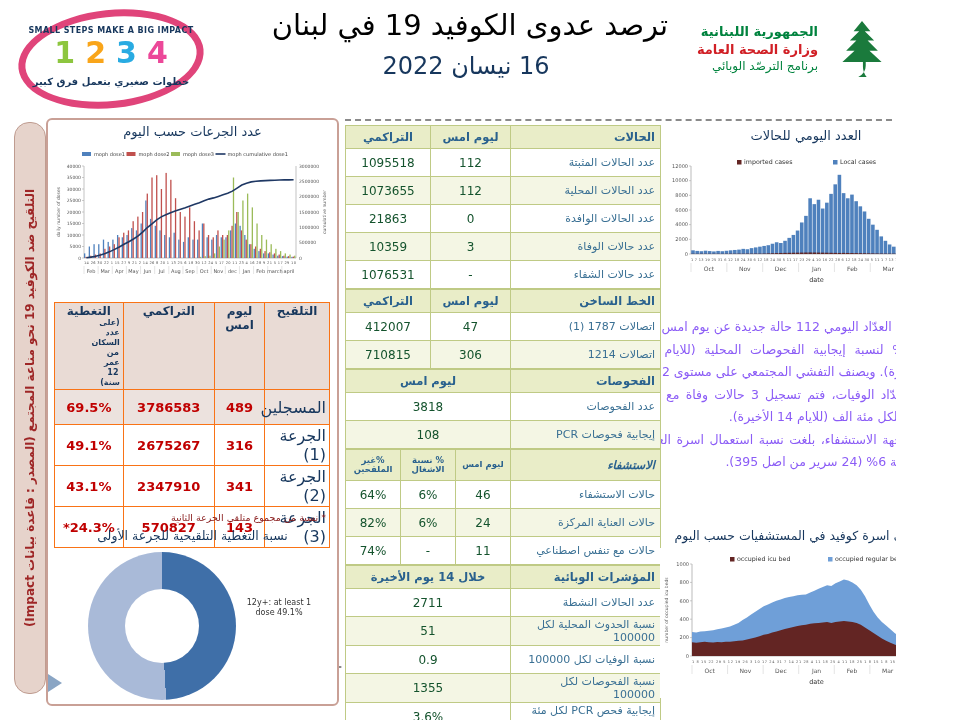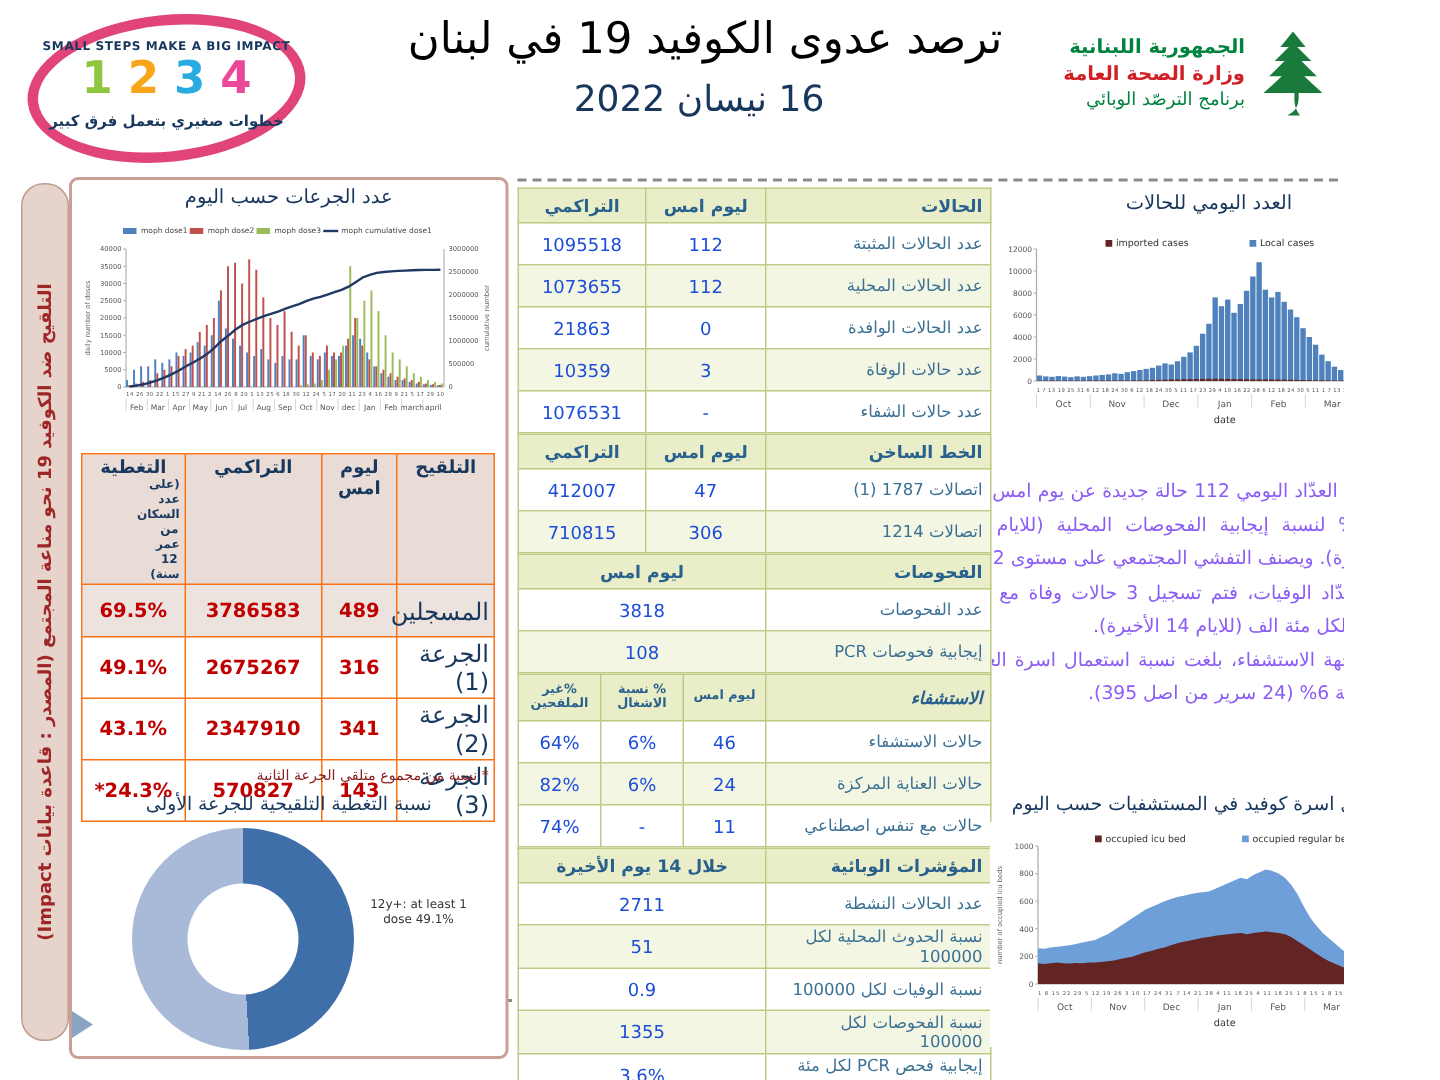--- a/index.html
+++ b/index.html
@@ -2,21 +2,21 @@
 <html><head>
 <meta charset="utf-8">
 <style>
   html,body{margin:0;padding:0;background:#fff;}
   #page{position:relative;width:896px;height:720px;background:#fff;overflow:hidden;
         font-family:"DejaVu Sans",sans-serif;}
   .abs{position:absolute;}
   
   .main-title{left:235px;top:8px;width:470px;text-align:center;color:#000;font-size:29px;direction:rtl;}
   .main-date{left:231px;top:52px;width:470px;text-align:center;color:#17375d;font-size:24px;direction:rtl;}
-  .moph{right:6px;top:6px;width:220px;height:86px;display:flex;flex-direction:row-reverse;align-items:center;gap:4px;}
+  .moph{right:6px;top:6px;width:220px;height:86px;display:flex;flex-direction:row-reverse;align-items:center;gap:16px;}
   .moph-text{flex:1;text-align:right;direction:rtl;line-height:1.35;}
   .moph-l1{color:#00833e;font-weight:bold;font-size:13px;}
   .moph-l2{color:#d12026;font-weight:bold;font-size:13px;}
   .moph-l3{color:#00833e;font-size:12px;}
   .steps-logo{left:12px;top:4px;width:198px;height:110px;background:#fff;}
   .steps-oval{position:absolute;left:6px;top:6px;right:6px;bottom:6px;border:7px solid #e0447a;border-radius:50%;transform:rotate(-6deg);}
   .steps-top{position:absolute;left:0;top:22px;width:100%;text-align:center;font-size:8px;font-weight:bold;color:#17375d;letter-spacing:.4px;}
   .steps-nums{position:absolute;left:0;top:34px;width:100%;text-align:center;font-size:30px;font-weight:bold;line-height:1;}
   .steps-nums span{margin:0 5px;}
   .n1{color:#8dc63f;} .n2{color:#f9a51a;} .n3{color:#29abe2;} .n4{color:#ec4899;}
@@ -48,21 +48,21 @@
   
   .stats-col{left:345px;top:125px;width:315px;z-index:3;}
   .stat-table{width:315px;border-collapse:collapse;direction:rtl;table-layout:fixed;background:#fff;}
   .stat-table td{border:1px solid #bfca85;padding:1px 5px;}
   .st-head td{background:#e9edc8;color:#29618e;font-weight:bold;font-size:11.5px;height:20px;text-align:center;}
   .st-head td.t{text-align:right;}
   .st-head.small td{font-size:8.5px;line-height:1.1;height:28px;}
   .st-head.small td.t{font-size:11.5px;font-style:italic;}
   .st-row td{height:25px;font-size:11px;}
   .st-row .lbl{color:#3a7094;text-align:right;}
-  .st-row .val{color:#1d4ed8;font-size:12px;text-align:center;}
+  .st-row .val{color:#14532d;font-size:12px;text-align:center;}
   .st-row:nth-child(odd) td{background:#f4f6e4;}
   .st-row:nth-child(even) td{background:#ffffff;}
   
   .r-title1{left:662px;top:128px;width:288px;font-size:13px;}
   .cases-host{left:661px;top:152px;width:290px;height:140px;z-index:3;}
   .summary{left:640px;top:316px;width:284px;direction:rtl;text-align:justify;color:#8b5cf6;
            font-size:12.5px;line-height:1.8;white-space:pre-line;}
   .r-title2{left:662px;top:528px;width:288px;font-size:12.5px;}
   .beds-host{left:660px;top:548px;width:290px;height:150px;z-index:3;}
   .tri{left:48px;top:674px;width:0;height:0;border-top:9px solid transparent;border-bottom:9px solid transparent;

